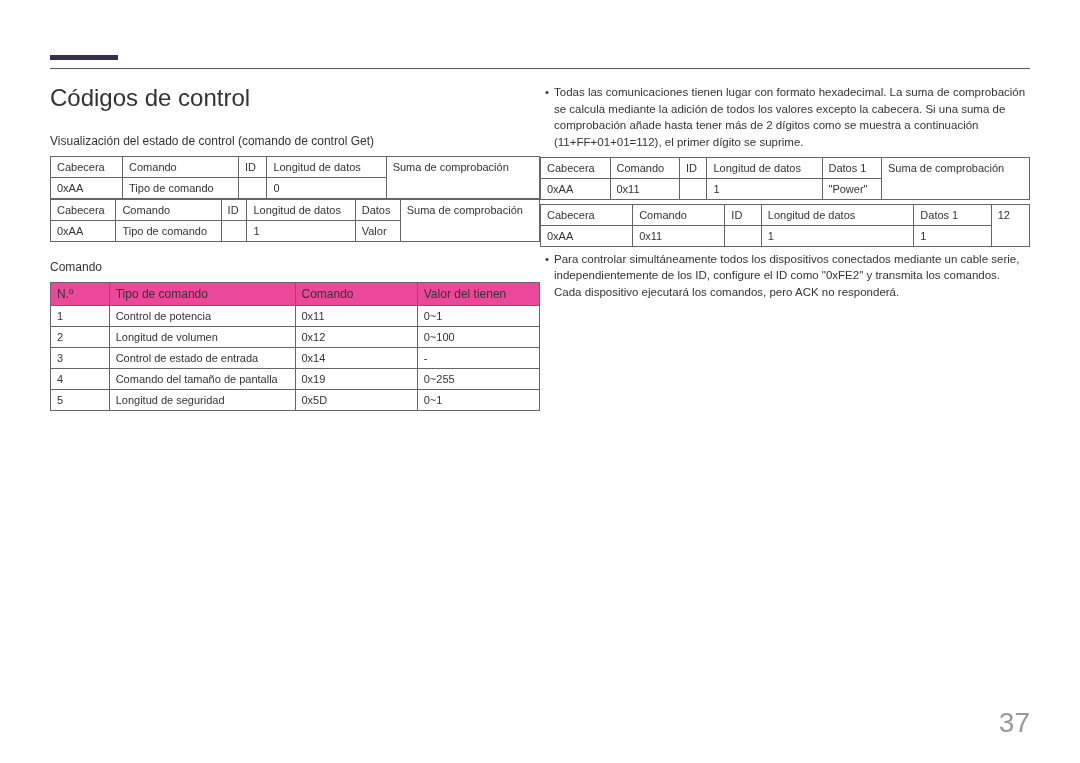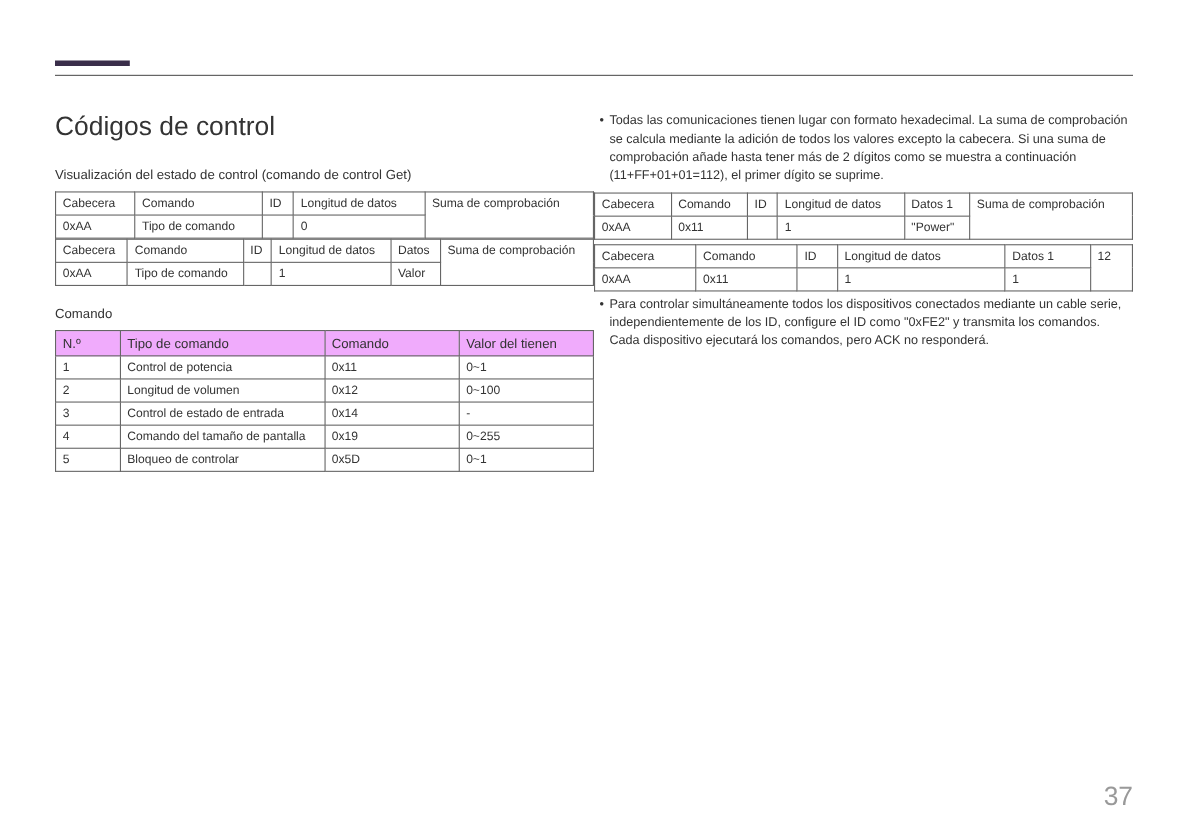--- a/index.html
+++ b/index.html
@@ -24,21 +24,21 @@
   }
   .top-rule {
     position: absolute;
     top: 68px;
     left: 50px;
     right: 50px;
     border-top: 1px solid #555;
   }
   .columns {
     display: flex;
-    margin-top: 42px;
+    margin-top: 24px;
   }
   .col { flex: 1; }
   h1 {
     font-size: 24px;
     font-weight: 400;
     color: #333;
     margin-bottom: 22px;
   }
   h2 {
     font-size: 12px;
@@ -55,21 +55,21 @@
     color: #333;
   }
   table td, table th {
     border: 1px solid #666;
     padding: 4px 6px;
     text-align: left;
     vertical-align: top;
     font-weight: 400;
   }
   table th {
-    background: #f0abfc;
+    background: #ec4899;
     font-weight: 400;
     font-size: 12px;
   }
   .bullet {
     display: flex;
     font-size: 11.5px;
     line-height: 1.45;
     margin-bottom: 6px;
   }
   .bullet .dot {
@@ -77,21 +77,21 @@
   }
   .plain {
     font-size: 11.5px;
     line-height: 1.45;
     margin-bottom: 6px;
   }
   .page-num {
     position: absolute;
     bottom: 24px;
     right: 50px;
-    font-size: 24px;
+    font-size: 28px;
     color: #999;
     font-weight: 300;
   }
   .small-gap { height: 4px; }
 </style>
 </head>
 <body>
 
 <div class="top-bar"></div>
 <div class="top-rule"></div>
@@ -169,21 +169,21 @@
               <td>-</td>
             </tr>
         <tr>
               <td>4</td>
               <td>Comando del tamaño de pantalla</td>
               <td>0x19</td>
               <td>0~255</td>
             </tr>
         <tr>
               <td>5</td>
-              <td>Bloqueo de controlar</td>
+              <td>Longitud de seguridad</td>
               <td>0x5D</td>
               <td>0~1</td>
             </tr>
       </tbody>
         </table>
     </div>
 
     <div class="col">
       <div class="bullet">
         <span class="dot">•</span>

